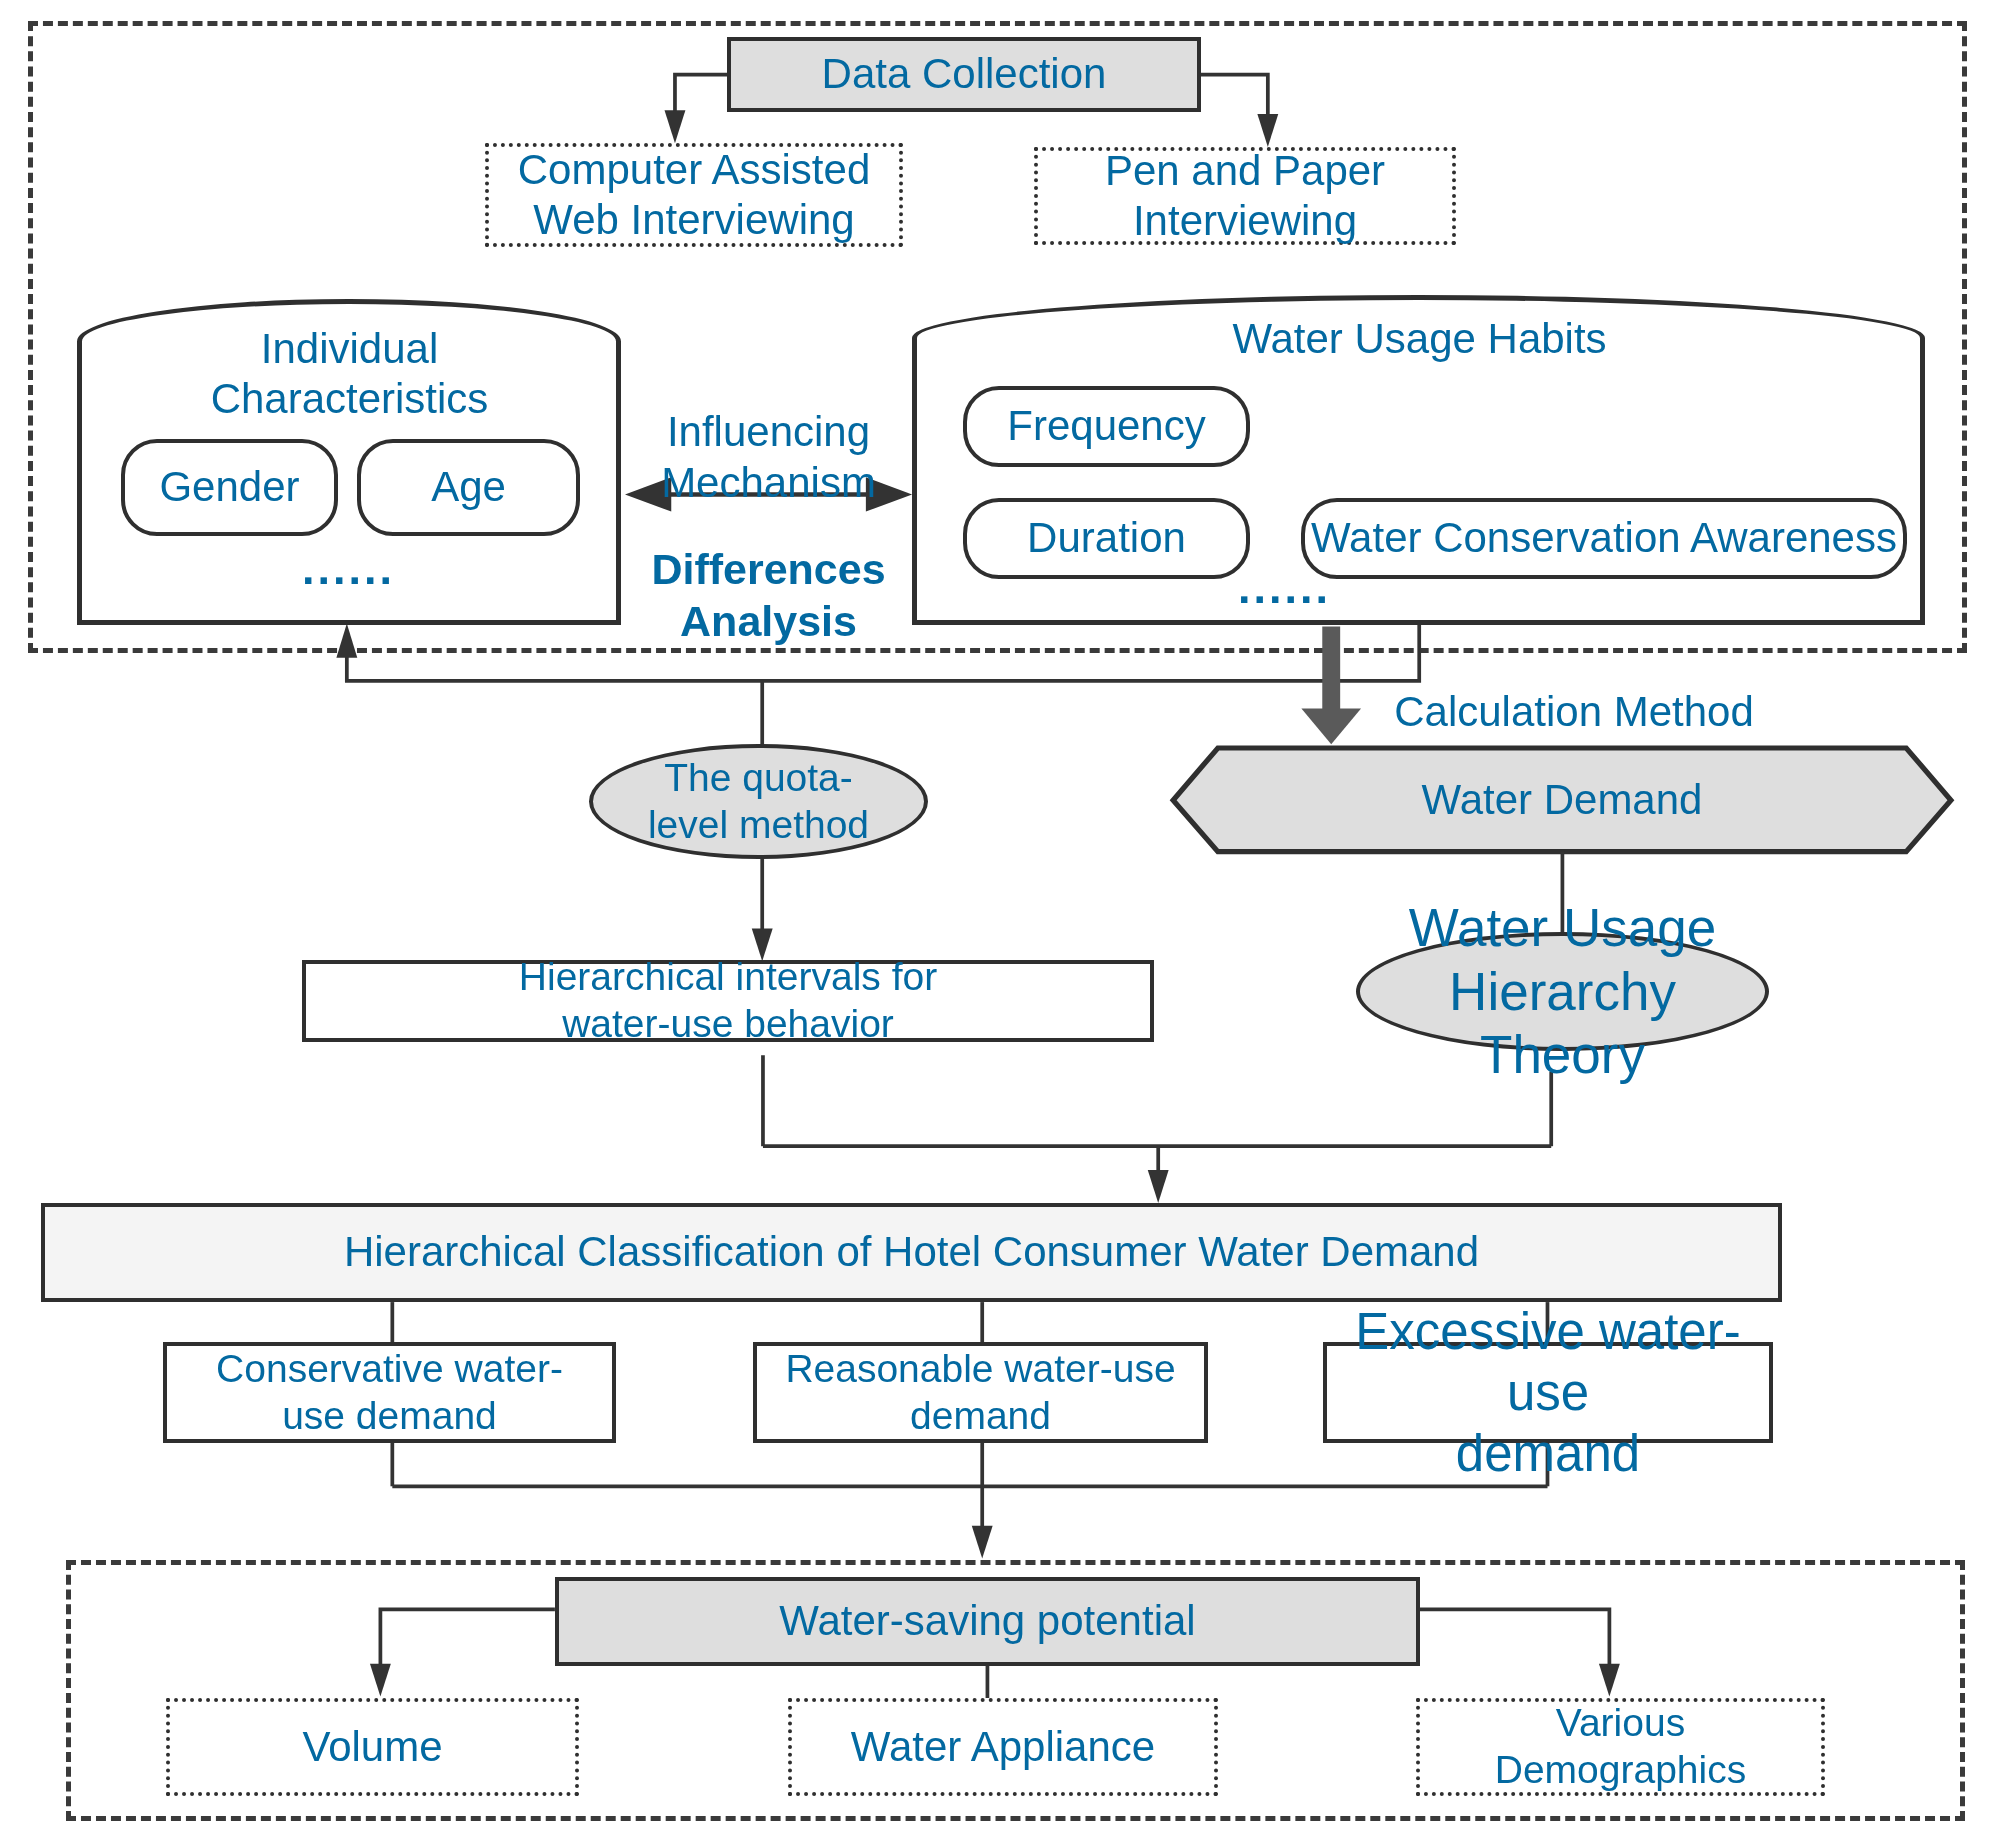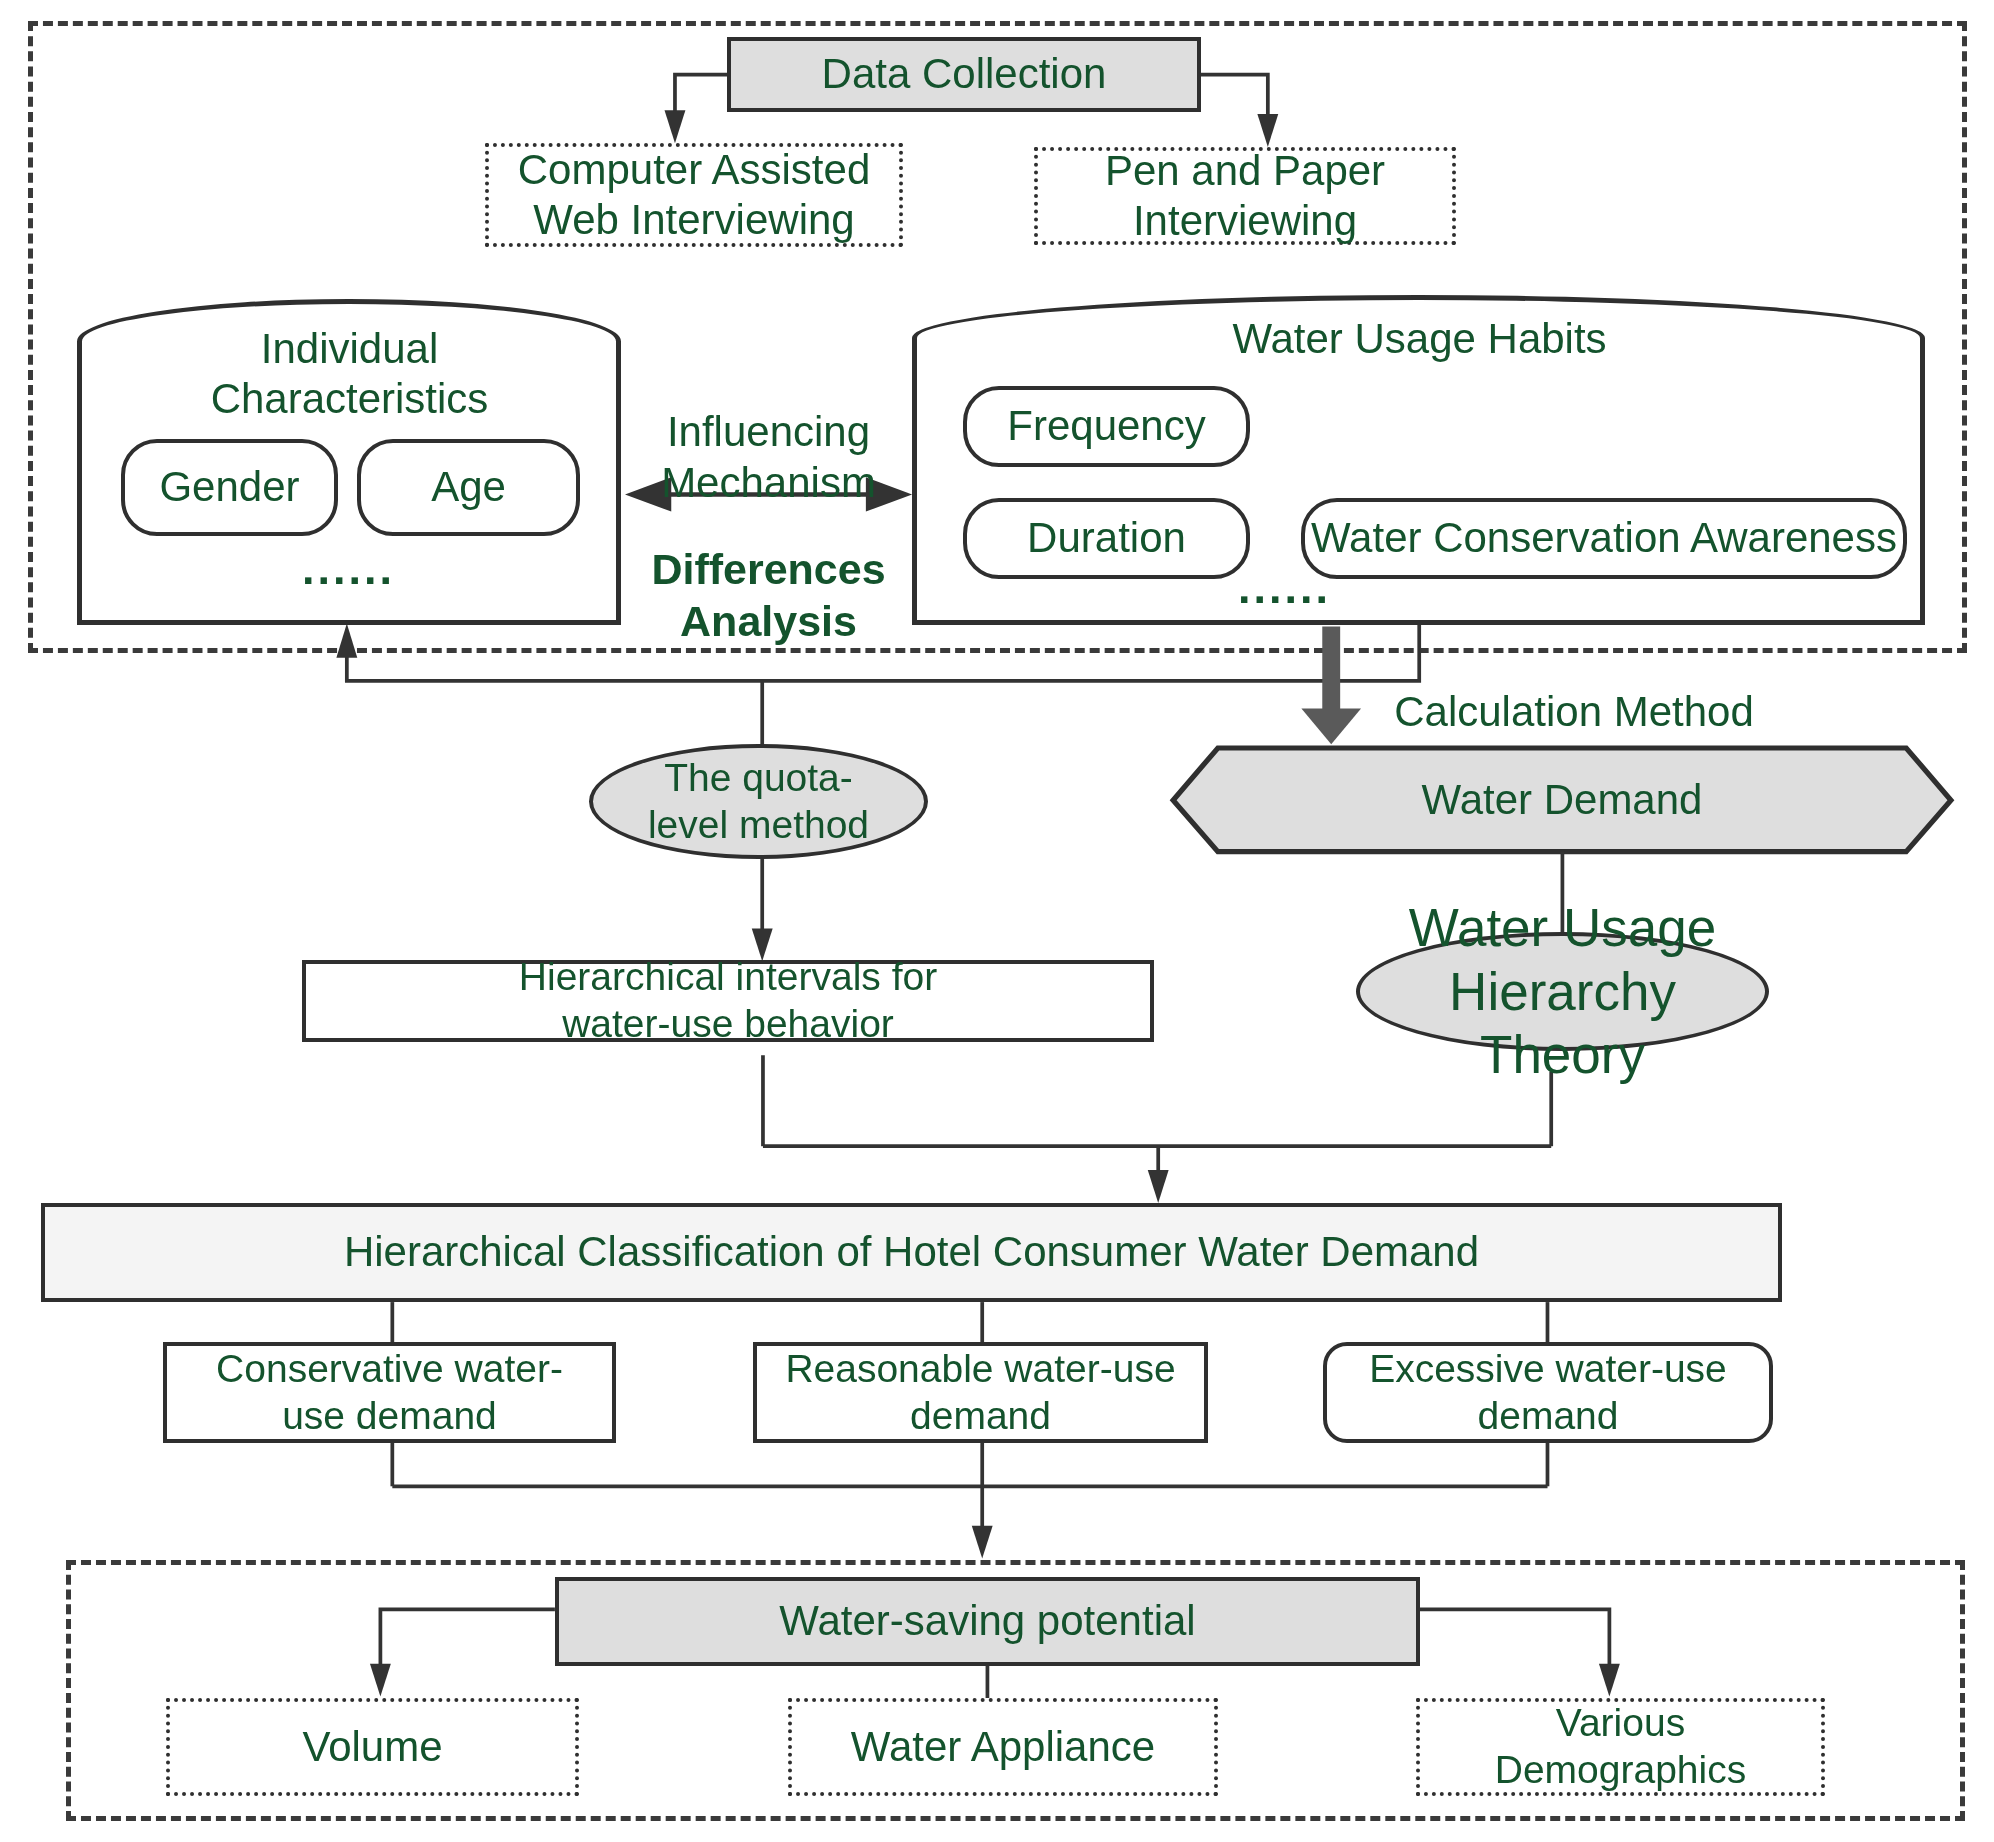--- a/index.html
+++ b/index.html
@@ -9,21 +9,21 @@
     background:#ffffff;
     font-family:"Liberation Sans",sans-serif;
     color:#3a3a3a;
     overflow:hidden;
   }
   #connectors{position:absolute;left:0;top:0;width:1995px;height:1842px;z-index:1;}
   .node,.label{
     position:absolute;box-sizing:border-box;z-index:2;
     display:flex;align-items:center;justify-content:center;
     text-align:center;white-space:pre-line;
-    font-size:42px;line-height:1.2;color:#14532d;
+    font-size:42px;line-height:1.2;color:#0369a1;
   }
   .solid{border:4.5px solid #2f2f2f;background:#ffffff;}
   .gray{background:#dedede;}
   .lightgray{background:#f4f4f4;}
   .dotted{border:4.5px dotted #2f2f2f;background:#ffffff;}
   .dashedbox{position:absolute;box-sizing:border-box;border:5.2px dashed #3a3a3a;background:transparent;z-index:0;}
   .arched{
     border:5.2px solid #2f2f2f;background:#ffffff;
     border-radius:50% 50% 0 0 / 13% 13% 0 0;
   }
@@ -149,21 +149,21 @@
 
   <div class="node ellipse" style="left:1356px;top:932px;width:413px;height:119px;font-size:53px;text-align:center;">Water Usage
 Hierarchy Theory</div>
 
   <div class="node solid lightgray" style="left:41px;top:1203px;width:1741px;height:99px;">Hierarchical Classification of Hotel Consumer Water Demand</div>
 
   <div class="node solid" style="left:163px;top:1342px;width:453px;height:101px;font-size:39px;">Conservative water-
 use demand</div>
   <div class="node solid" style="left:753px;top:1342px;width:455px;height:101px;font-size:39px;">Reasonable water-use
 demand</div>
-  <div class="node solid" style="left:1323px;top:1342px;width:450px;height:101px;font-size:39px;border-radius:24px;">Excessive water-use
+  <div class="node solid" style="left:1323px;top:1342px;width:450px;height:101px;font-size:51px;">Excessive water-use
 demand</div>
 
   <div class="node solid gray" style="left:555px;top:1577px;width:865px;height:89px;">Water-saving potential</div>
 
   <div class="node dotted" style="left:166px;top:1698px;width:413px;height:98px;">Volume</div>
   <div class="node dotted" style="left:788px;top:1698px;width:430px;height:98px;">Water Appliance</div>
   <div class="node dotted" style="left:1416px;top:1698px;width:409px;height:98px;font-size:39px;">Various
 Demographics</div>
 
 </div>

